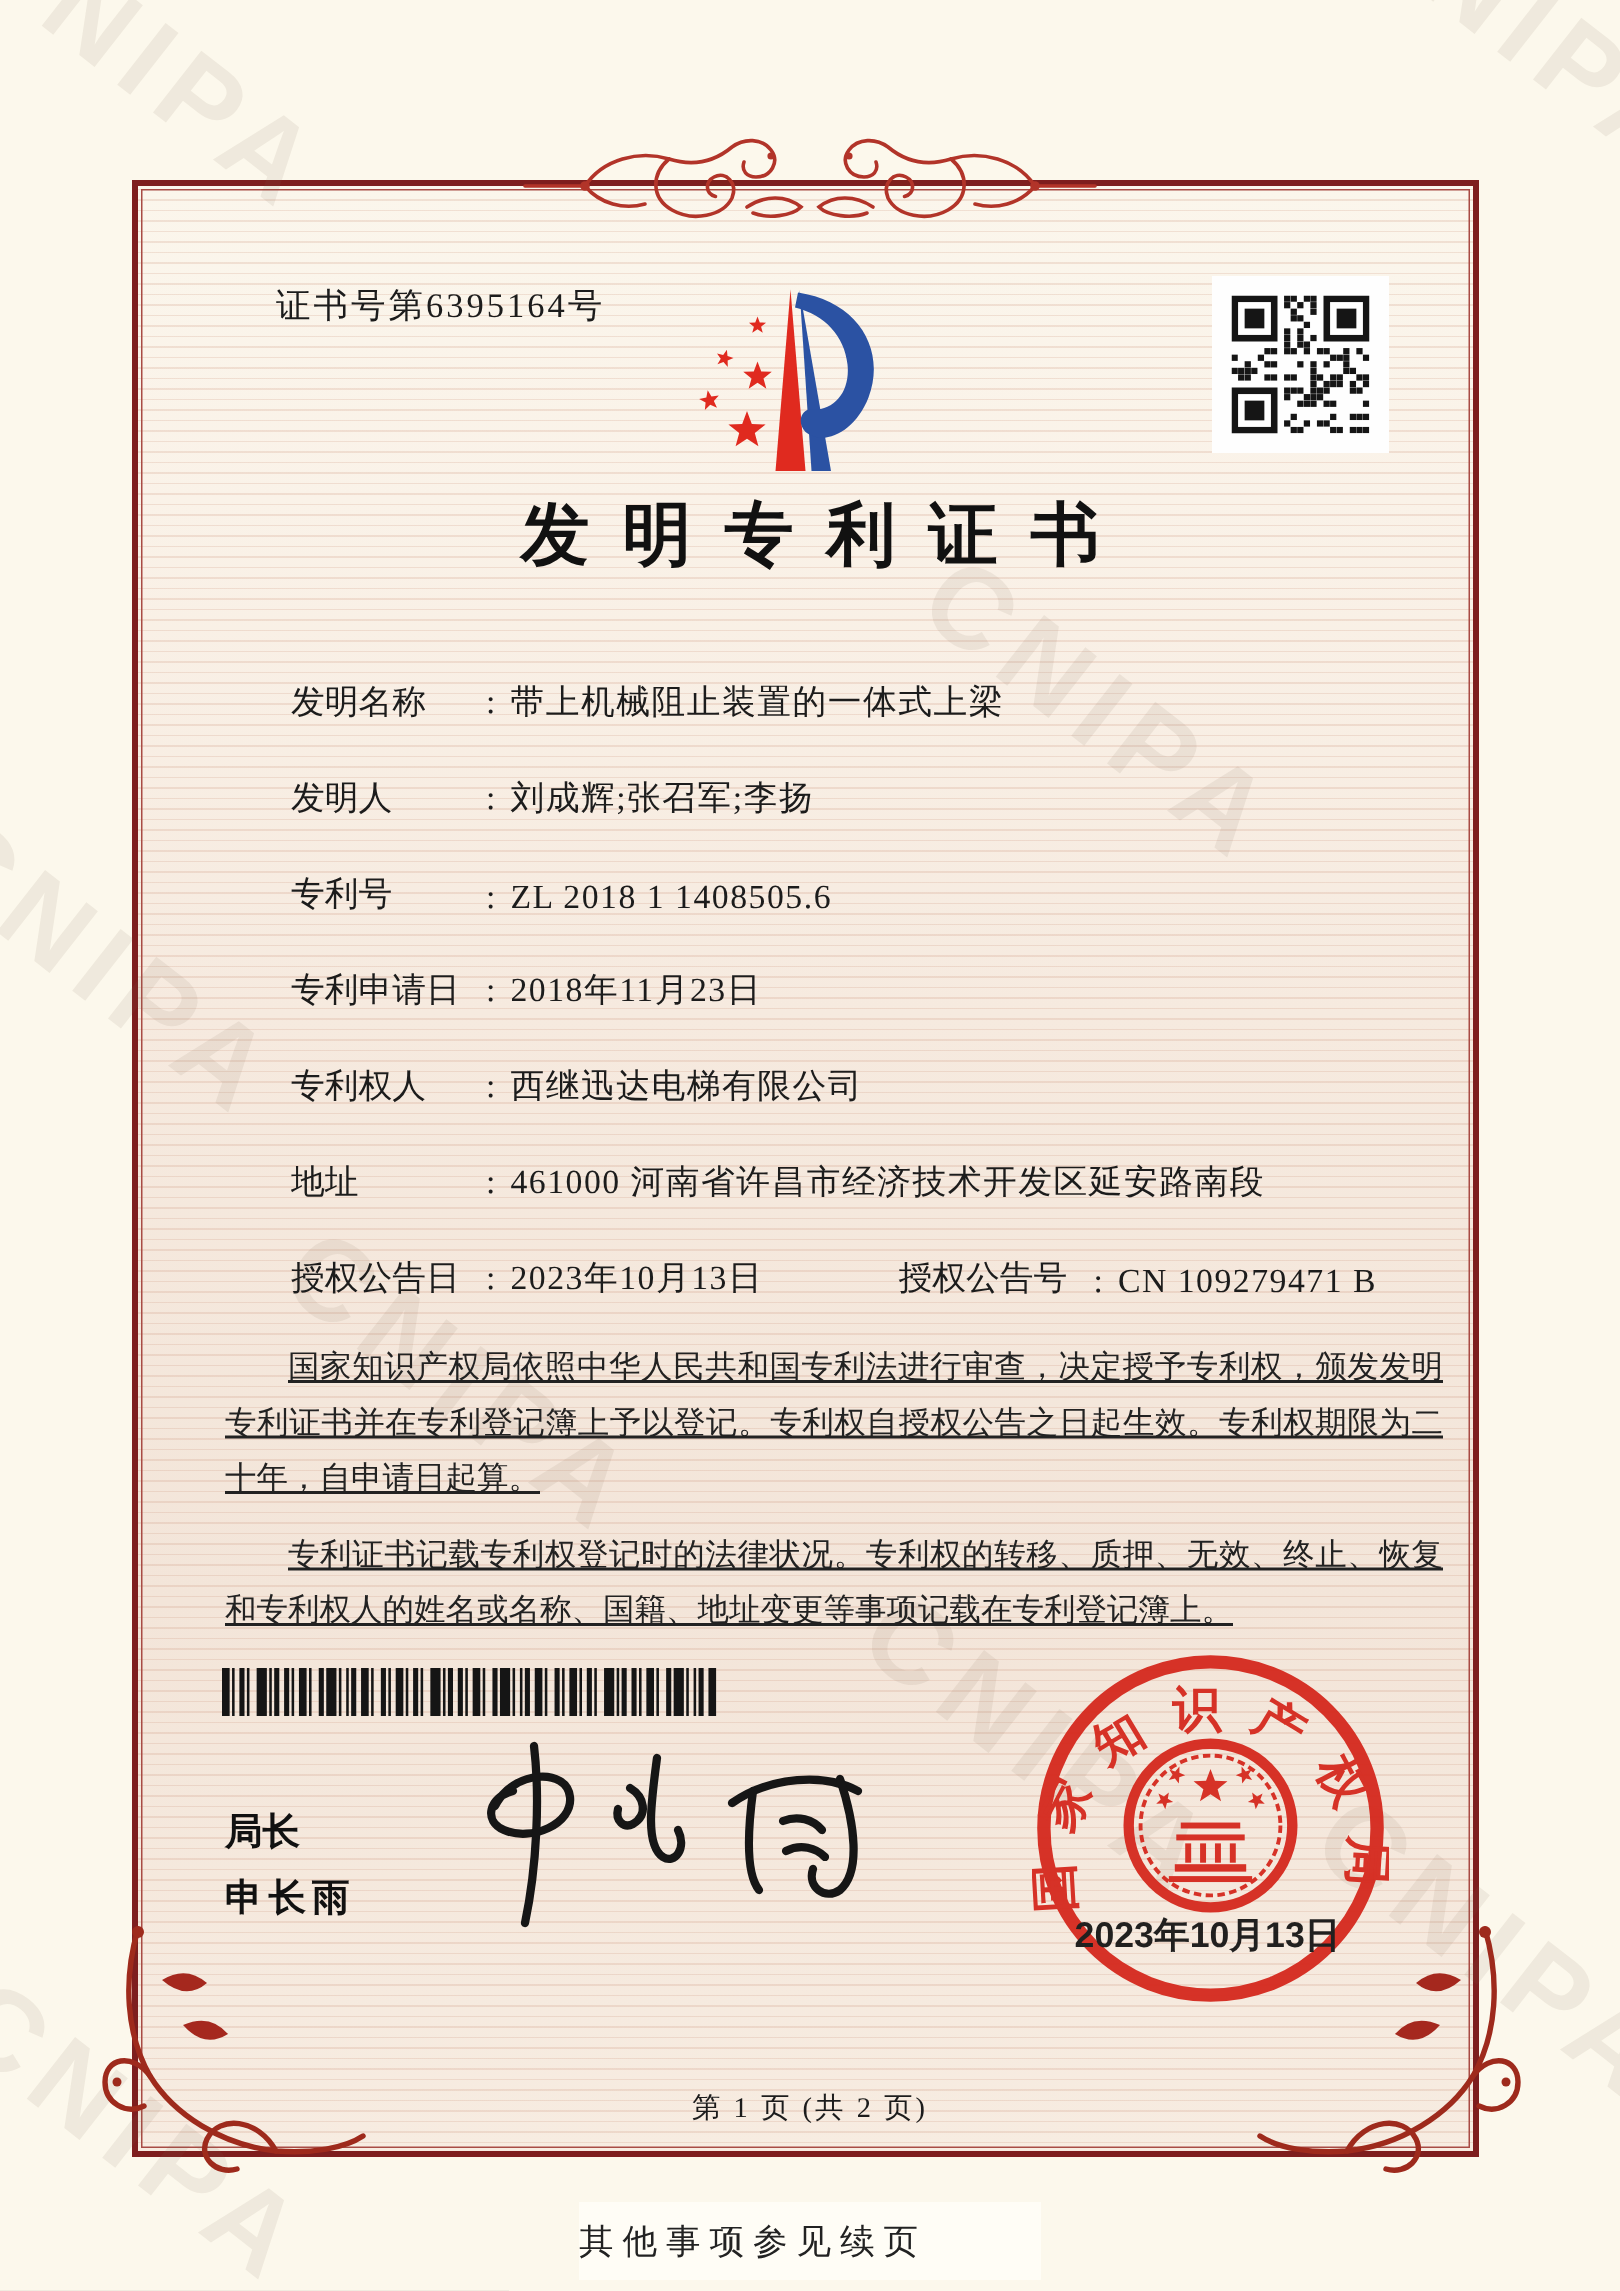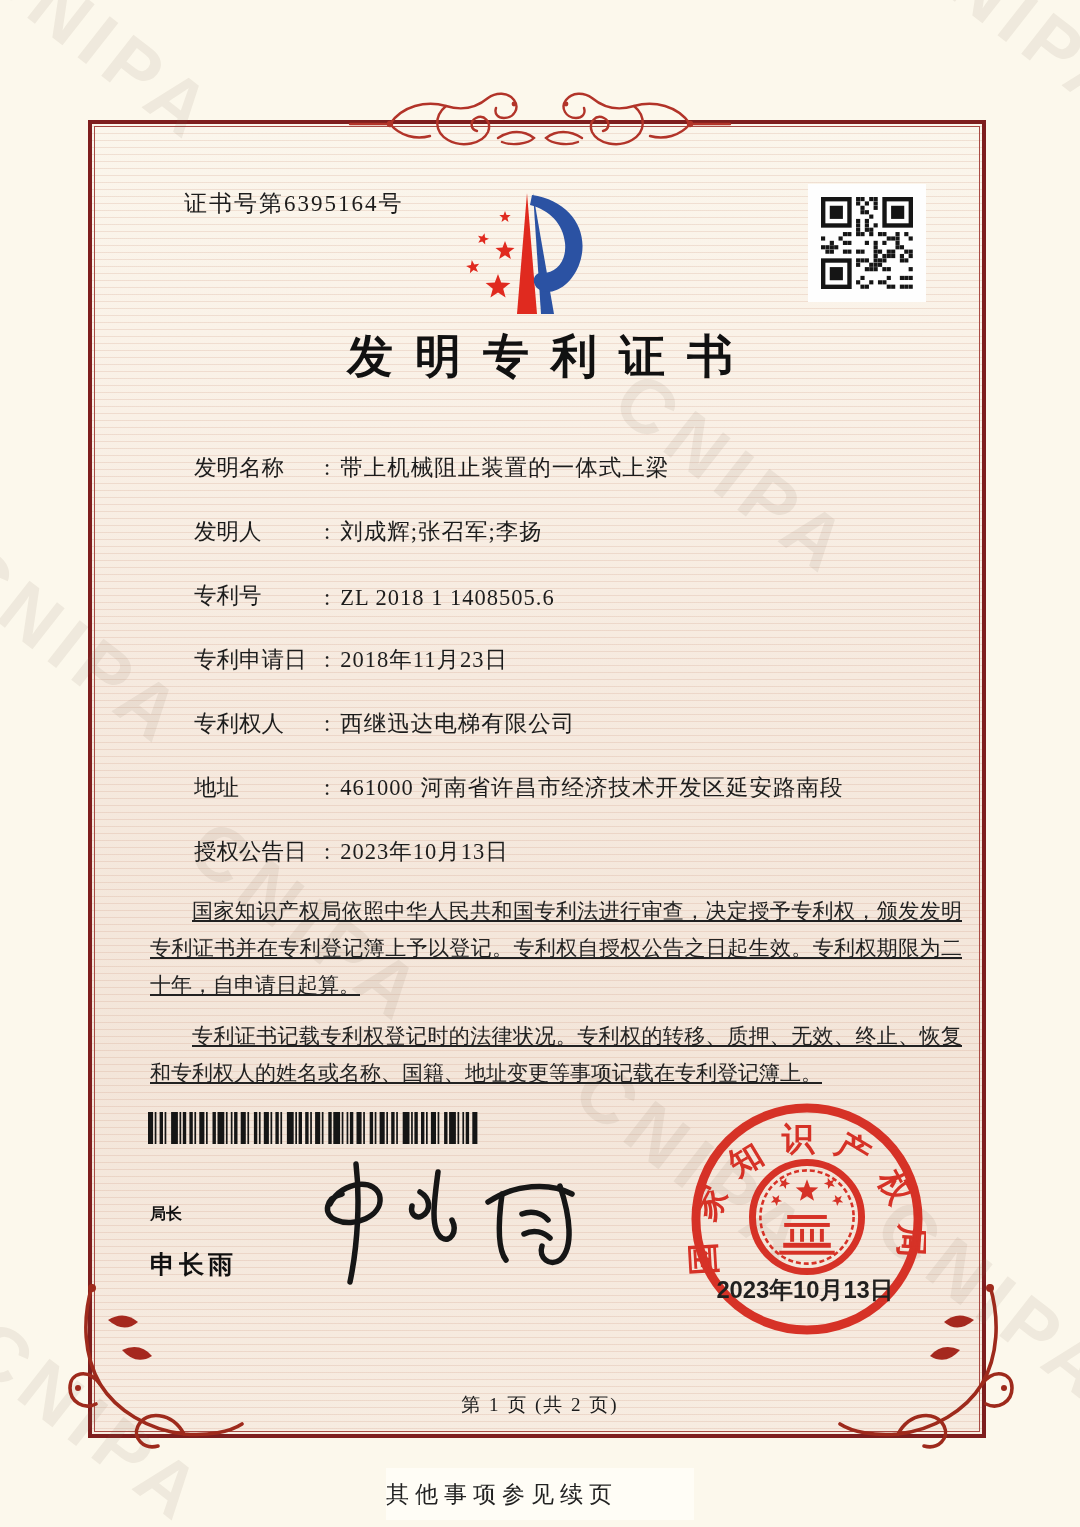--- a/index.html
+++ b/index.html
@@ -47,21 +47,21 @@
   .colon::after{content:":";}
   .fvalue{letter-spacing:1px;font-family:Liberation Serif, serif;}
   .grant-col2{position:absolute;left:405px;top:0;}
   
   .body-text{position:absolute;left:150px;top:893px;width:812px;z-index:5;
     font-size:21px;line-height:37px;text-align:justify;color:#222;text-decoration:underline;}
   .body-text p{margin:0 0 14px 0;text-indent:2em;}
   
   .barcode{position:absolute;left:148px;top:1112px;z-index:5;}
   .director-title{position:absolute;left:150px;top:1204px;font-family:Liberation Serif, serif;
-    font-weight:700;font-size:16px;color:#111;z-index:5;}
+    font-weight:700;font-size:25px;color:#111;z-index:5;}
   .director-name{position:absolute;left:150px;top:1248px;font-family:"Liberation Sans","DejaVu Sans",sans-serif;
     font-weight:700;font-size:25px;letter-spacing:4px;color:#111;z-index:5;text-align:right;}
   .signature{position:absolute;left:292px;top:1158px;z-index:6;}
   
   .seal{position:absolute;left:688px;top:1100px;width:238px;height:238px;z-index:7;opacity:0.94;}
   
   .page-info{position:absolute;left:0;right:0;top:1392px;text-align:center;font-size:19px;
     letter-spacing:2px;z-index:5;}
   .note-box{position:absolute;left:386px;top:1468px;width:308px;height:52px;background:#fffdf6;
     z-index:5;display:flex;align-items:center;justify-content:flex-start;}
@@ -273,20 +273,23 @@
     <div class="field-row">
       <span class="flabel">专利权人</span><span class="colon"></span><span class="fvalue">西继迅达电梯有限公司</span>
     </div>
     <div class="field-row">
       <span class="flabel">地址</span><span class="colon"></span><span class="fvalue">461000 河南省许昌市经济技术开发区延安路南段</span>
     </div>
     <div class="field-row">
       <span>
         <span class="flabel">授权公告日</span><span class="colon"></span><span class="fvalue">2023年10月13日</span>
       </span>
+      <span class="grant-col2">
+        <span class="flabel">授权公告号</span><span class="colon"></span><span class="fvalue">CN 109279471 B</span>
+      </span>
     </div>
   </div>
 
   <div class="body-text">
     <p>国家知识产权局依照中华人民共和国专利法进行审查，决定授予专利权，颁发发明专利证书并在专利登记簿上予以登记。专利权自授权公告之日起生效。专利权期限为二十年，自申请日起算。</p>
     <p>专利证书记载专利权登记时的法律状况。专利权的转移、质押、无效、终止、恢复和专利权人的姓名或名称、国籍、地址变更等事项记载在专利登记簿上。</p>
   </div>
 
   <svg class="barcode" width="332" height="32" viewBox="0 0 332 32">
     <g id="bars" fill="#151515">

